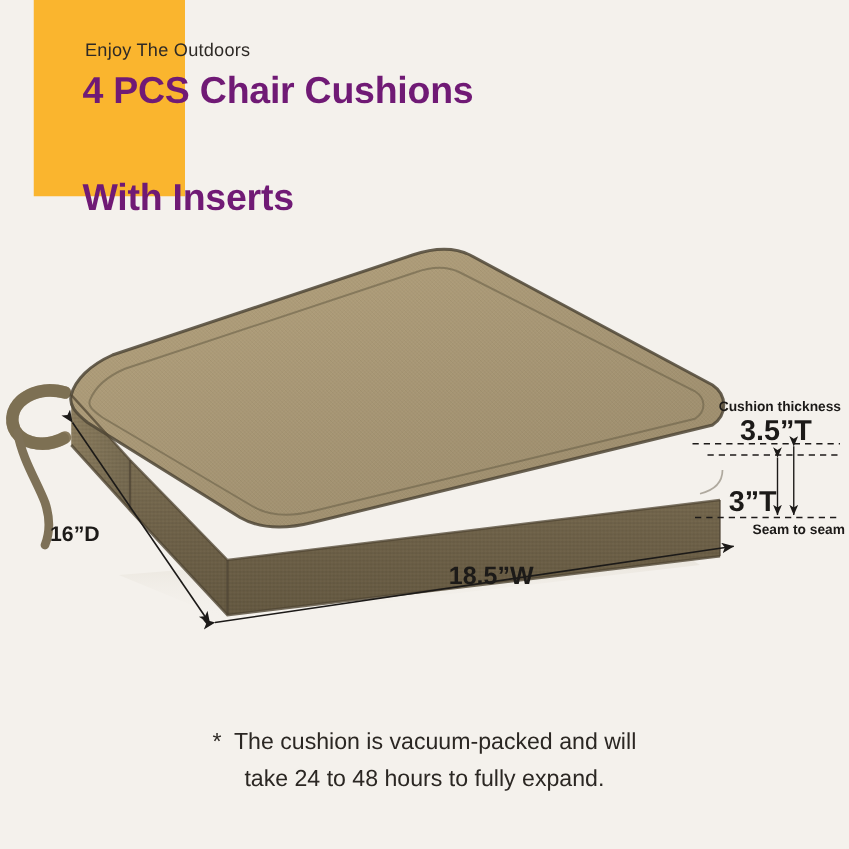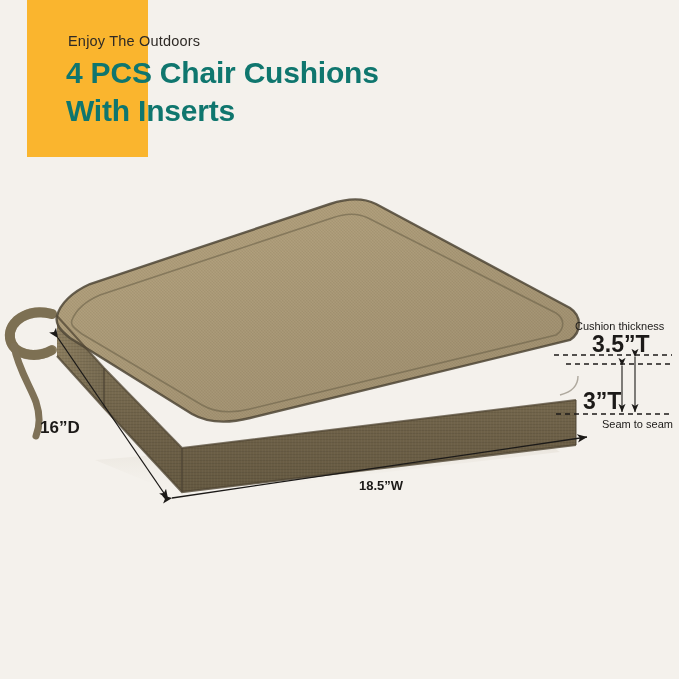--- a/index.html
+++ b/index.html
@@ -18,39 +18,39 @@
     background:#fab52e;
   }
   .eyebrow{
     position:absolute;left:68px;top:33px;
     font-size:14.5px;letter-spacing:.2px;color:#2e2a26;
     font-weight:400;white-space:nowrap;
   }
   .title{
     position:absolute;left:66px;top:54px;width:520px;
     font-size:30px;line-height:38px;font-weight:700;
-    color:#0f766e;letter-spacing:-0.2px;
+    color:#701a75;letter-spacing:-0.2px;
   }
-  .title .l2{display:block;}
+  .title .l2{display:block;margin-top:48px;}
 
   
   .product{position:absolute;left:0;top:180px;width:679px;height:350px;}
 
   
   .dim-layer{position:absolute;left:0;top:0;width:679px;height:679px;pointer-events:none;}
 
   .lbl{
     position:absolute;color:#1c1a18;font-weight:700;white-space:nowrap;
   }
   .lbl-depth{left:40px;top:418px;font-size:17px;}
-  .lbl-width{left:359px;top:478px;font-size:13px;}
+  .lbl-width{left:359px;top:450px;font-size:20px;}
   .lbl-t35{left:592px;top:331px;font-size:23px;}
   .lbl-t3{left:583px;top:388px;font-size:23px;text-align:right;}
   .lbl-small{
-    position:absolute;color:#1c1a18;font-weight:400;font-size:11px;white-space:nowrap;
+    position:absolute;color:#1c1a18;font-weight:700;font-size:11px;white-space:nowrap;
   }
   .lbl-thick{left:575px;top:320px;}
   .lbl-seam{left:576px;top:418px;margin-left:26px;}
 
   
   .note{
     position:absolute;left:0;top:578px;width:679px;
     text-align:center;color:#2b2723;
     font-size:18.5px;line-height:30px;font-weight:400;
   }
@@ -180,14 +180,18 @@
     <line x1="635" y1="357" x2="635" y2="412" stroke="#1c1a18" stroke-width="1.1" marker-start="url(#ah)" marker-end="url(#ah2)"></line>
   </svg>
 
   <div class="lbl lbl-depth">16”D</div>
   <div class="lbl lbl-width">18.5”W</div>
   <div class="lbl-small lbl-thick">Cushion thickness</div>
   <div class="lbl lbl-t35">3.5”T</div>
   <div class="lbl lbl-t3">3”T</div>
   <div class="lbl-small lbl-seam">Seam to seam</div>
 
+  <div class="note">
+    <span class="star">*</span><span>The cushion is vacuum-packed and will</span>
+    <span class="n2">take 24 to 48 hours to fully expand.</span>
+  </div>
 
 </div>
 
 </body></html>

